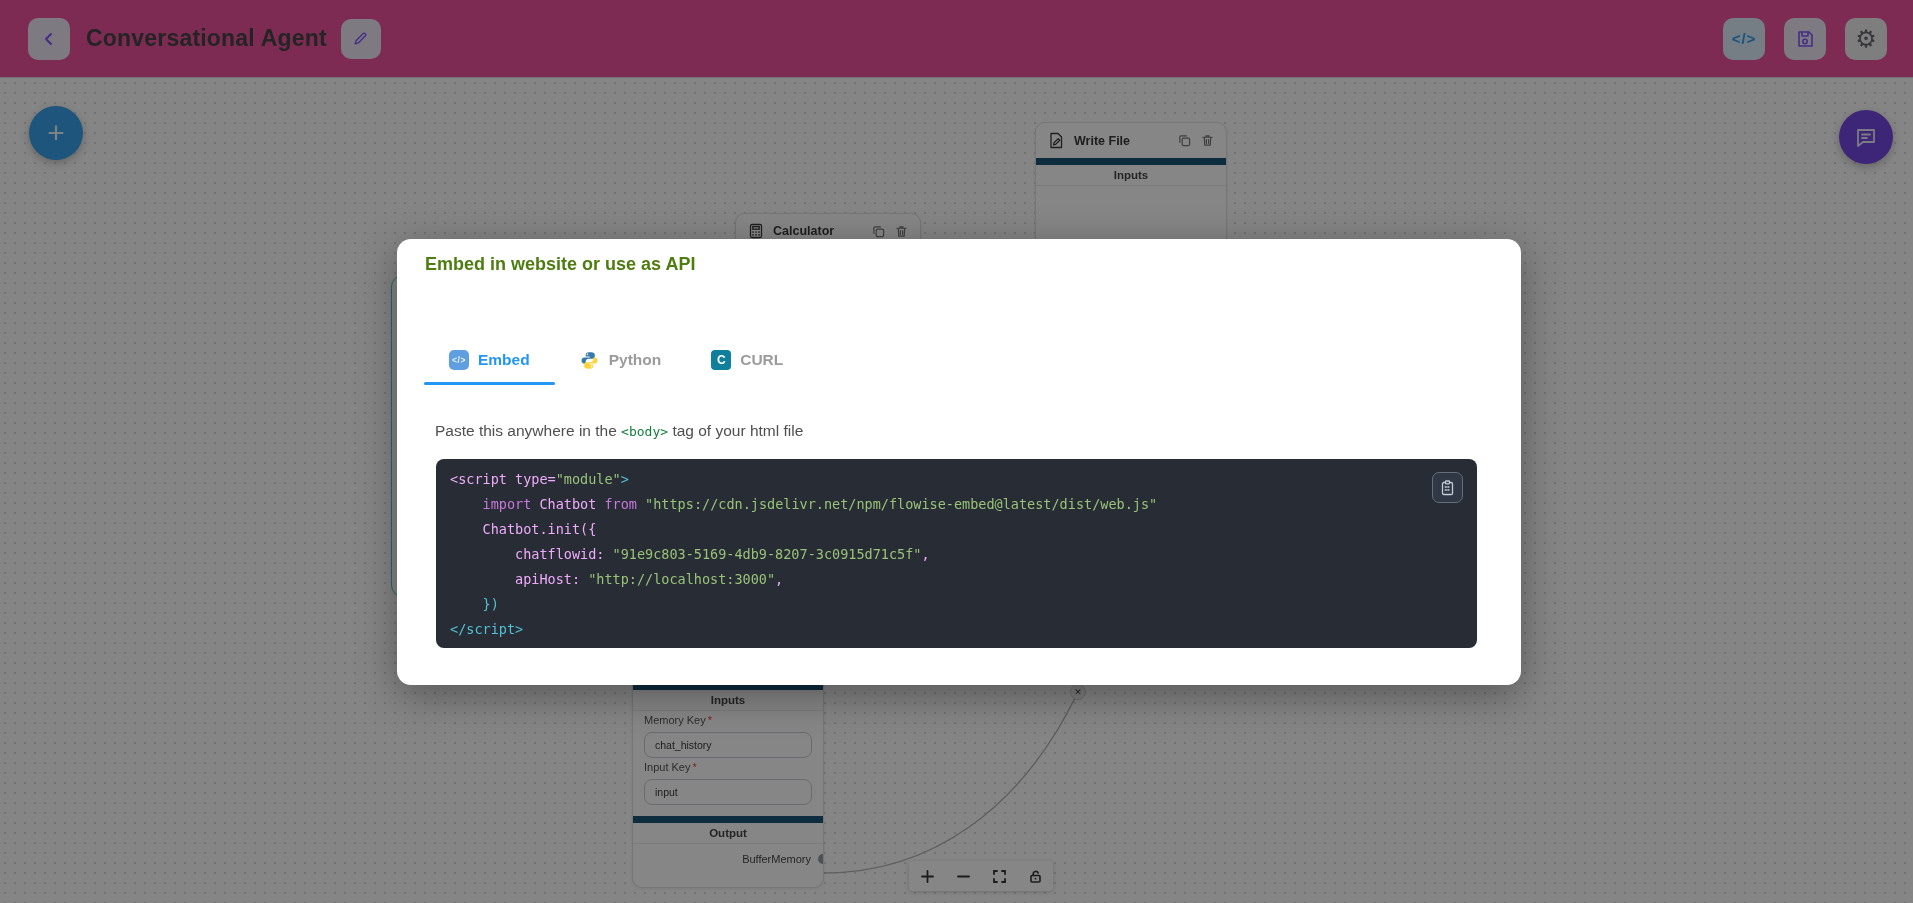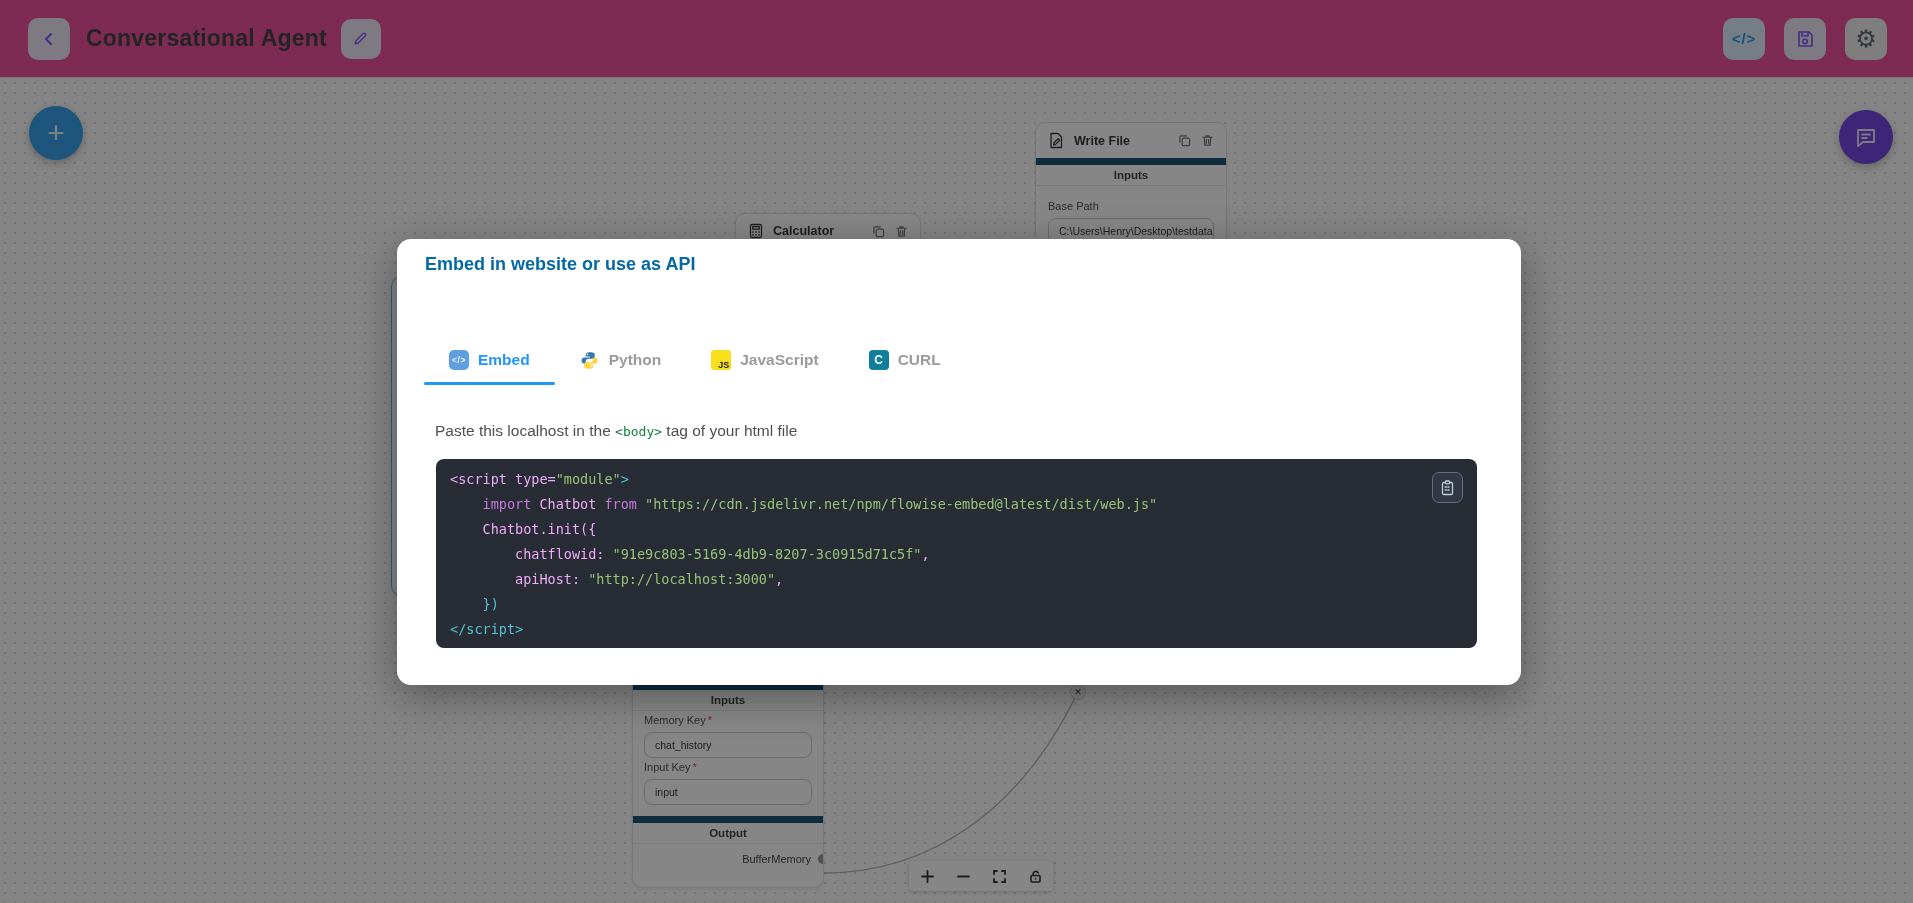--- a/index.html
+++ b/index.html
@@ -56,21 +56,21 @@
             text-align:center; pointer-events:auto; cursor:pointer; }
 
   .canvas-controls { position:absolute; left:909px; top:783px; width:144px; height:30px; background:#ffffff;
                      border-radius:4px; box-shadow:0 1px 4px rgba(0,0,0,.2); display:flex; align-items:center; justify-content:space-around; color:#2a2a2a; }
   .ctl { width:26px; height:26px; display:flex; align-items:center; justify-content:center; cursor:pointer; }
 
   
   .overlay { position:absolute; inset:0; background:rgba(13,13,13,.5); z-index:10; }
   .modal { position:absolute; left:397px; top:239px; width:1124px; height:446px; background:#fff;
            border-radius:14px; box-shadow:0 10px 40px rgba(0,0,0,.35); z-index:20; }
-  .modal-title { position:absolute; left:28px; top:15px; font-size:18px; font-weight:bold; color:#0369a1; }
+  .modal-title { position:absolute; left:28px; top:15px; font-size:18px; font-weight:bold; color:#4d7c0f; }
   .tabs { position:absolute; left:27px; top:96px; display:flex; height:50px; }
   .tab { position:relative; display:flex; align-items:center; gap:9px; padding:0 25px; cursor:pointer;
          font-size:15.5px; font-weight:bold; color:#9b9b9b; }
   .tab.active { color:#2196f3; }
   .tab.active::after { content:""; position:absolute; left:0; right:0; bottom:0; height:3px; background:#2196f3; border-radius:2px; }
   .tab-ico { width:20px; height:20px; border-radius:5px; display:flex; align-items:center; justify-content:center; flex:0 0 auto; }
   .ico-embed { background:#5f9fe0; color:#eaf3ff; font-size:8.5px; font-weight:bold; letter-spacing:.5px; }
   .ico-js { background:#f7df1e; border-radius:3px; position:relative; }
   .ico-js span { position:absolute; right:2px; bottom:0px; font-size:9px; font-weight:bold; color:#1c1c1c; }
   .ico-curl { background:#0f7f9b; border-radius:4px; color:#ffffff; font-size:12px; font-weight:bold; }
@@ -168,24 +168,20 @@
               </svg>
           </span>
           <span>
             <svg width="13" height="13" viewBox="0 0 14 14" fill="none" stroke="#6f6f6f" stroke-width="1.3" stroke-linecap="round">
                 <path d="M2 3.5h10M5.5 3.5V2h3v1.5M3.5 3.5l.6 8.5h5.8l.6-8.5M5.8 6v4M8.2 6v4"></path>
               </svg>
           </span>
         </span>
       </div>
       <div class="node-section">Inputs</div>
-      <div class="node-body">
-        <div class="field-label">Base Path</div>
-        <div class="node-input">C:\Users\Henry\Desktop\testdata</div>
-      </div>
     </div>
 
     <div class="flow-node node-calculator">
       <div class="node-head">
         <span>
           <svg width="16" height="16" viewBox="0 0 16 16" fill="none" stroke="#2f2f2f" stroke-width="1.3">
               <rect x="2.5" y="1.5" width="11" height="13" rx="1.5"></rect>
               <rect x="4.8" y="3.6" width="6.4" height="2.6"></rect>
               <path d="M5 9h.1M8 9h.1M11 9h.1M5 11.8h.1M8 11.8h.1M11 11.8h.1" stroke-linecap="round" stroke-width="1.7"></path>
             </svg>
@@ -268,33 +264,27 @@
           <svg width="19" height="19" viewBox="0 0 19 19">
             <path fill="#3878ab" d="M9.4 1.2c-2.9 0-3.7 1.2-3.7 2.5v1.8h4v.9H4.4c-1.6 0-2.9 1.2-2.9 3.1 0 1.9 1.3 3.1 2.9 3.1h1.3v-2.1c0-1.5 1.3-2.7 2.9-2.7h4c1.2 0 2.2-1 2.2-2.3V3.7c0-1.4-1.4-2.5-3.4-2.5z"></path>
             <path fill="#ffd43b" d="M9.6 17.8c2.9 0 3.7-1.2 3.7-2.5v-1.8h-4v-.9h5.3c1.6 0 2.9-1.2 2.9-3.1 0-1.9-1.3-3.1-2.9-3.1h-1.3v2.1c0 1.5-1.3 2.7-2.9 2.7h-4c-1.2 0-2.2 1-2.2 2.3v1.8c0 1.4 1.4 2.5 3.4 2.5z"></path>
             <circle cx="7.4" cy="3.4" r="0.8" fill="#fff"></circle>
               <circle cx="11.6" cy="15.6" r="0.8" fill="#fff"></circle>
           </svg>
         </span>
         <span>Python</span>
       </div>
       <div class="tab">
-        <span class="tab-ico ico-js">
-            <span>JS</span>
-          </span>
-        <span>JavaScript</span>
-      </div>
-      <div class="tab">
         <span class="tab-ico ico-curl">C</span>
         <span>CURL</span>
       </div>
     </div>
 
     <div class="helper">
-      <span>Paste this localhost in the </span><span class="mono">&lt;body&gt;</span><span> tag of your html file</span>
+      <span>Paste this anywhere in the </span><span class="mono">&lt;body&gt;</span><span> tag of your html file</span>
     </div>
 
     <div class="codeblock">
       <pre><div class="code-line"><span class="tk-p">&lt;script type=</span><span class="tk-s">"module"</span><span class="tk-c">&gt;</span></div><div class="code-line"><span class="tk-p">    </span><span class="tk-k">import</span><span class="tk-p"> Chatbot </span><span class="tk-k">from</span><span class="tk-p"> </span><span class="tk-s">"https://cdn.jsdelivr.net/npm/flowise-embed@latest/dist/web.js"</span></div><div class="code-line"><span class="tk-p">    Chatbot.init({</span></div><div class="code-line"><span class="tk-p">        chatflowid: </span><span class="tk-s">"91e9c803-5169-4db9-8207-3c0915d71c5f"</span><span class="tk-p">,</span></div><div class="code-line"><span class="tk-p">        apiHost: </span><span class="tk-s">"http://localhost:3000"</span><span class="tk-p">,</span></div><div class="code-line"><span class="tk-c">    })</span></div><div class="code-line"><span class="tk-c">&lt;/script&gt;</span></div></pre>
       <div class="copy-btn">
         <span>
           <svg width="15" height="16" viewBox="0 0 15 16" fill="none" stroke="#c3cbd6" stroke-width="1.3" stroke-linejoin="round" stroke-linecap="round">
             <rect x="2.5" y="2.5" width="10" height="12" rx="1.3"></rect>
               <rect x="5.5" y="1" width="4" height="2.8" rx="0.8" fill="#313845"></rect>
               <path d="M5.2 7h4.6M5.2 10h4.6" stroke-dasharray="1.2 1.4"></path>

